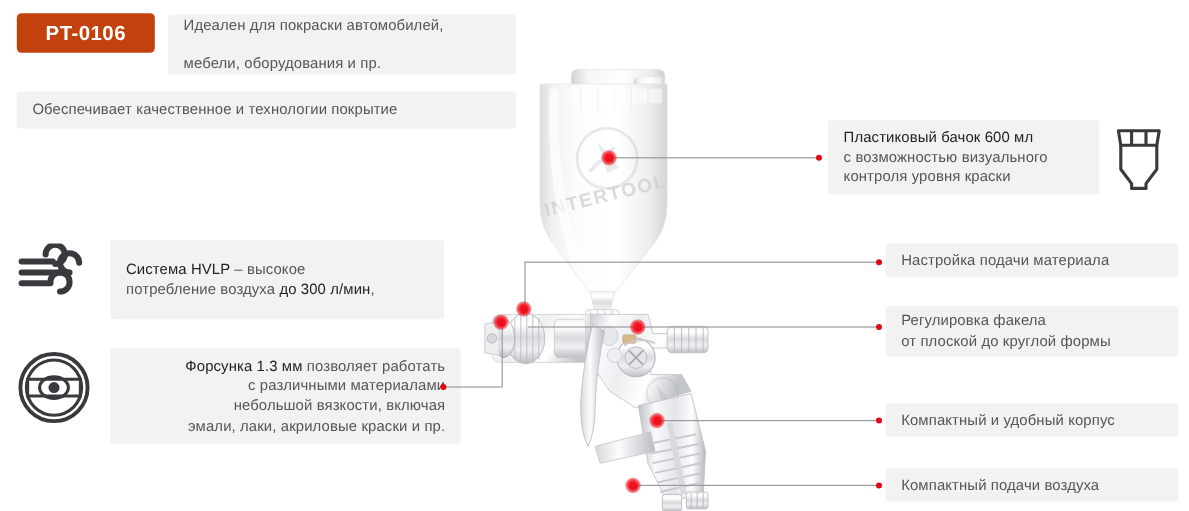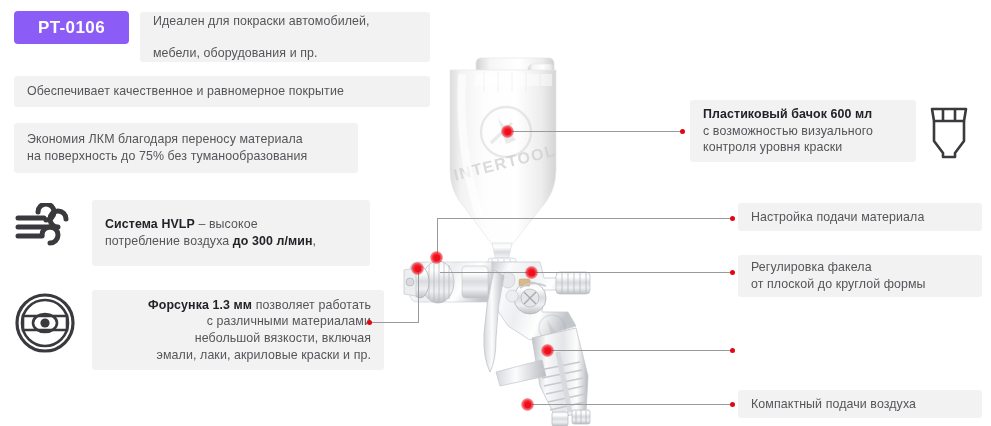--- a/index.html
+++ b/index.html
@@ -14,26 +14,26 @@
   
   .chip{
     position:absolute;
     background:#f2f2f2;
     border-radius:3px;
     display:flex; flex-direction:column; justify-content:center;
     font-size:12.4px; line-height:16.6px; color:#55555a;
     letter-spacing:.1px;
   }
   .chip.pad{ padding:9px 13px; }
-  .chip b, .chip .b{ color:#222228; font-weight:bold; }
+  .chip b, .chip .b{ color:#222228; font-weight:normal; }
 
   
   .badge{
     position:absolute; left:14px; top:11px; width:115px; height:33px;
-    background:#8b5cf6; border-radius:4px;
+    background:#c2410c; border-radius:4px;
     display:flex; align-items:center; justify-content:center;
     color:#fff; font-size:17px; font-weight:bold; letter-spacing:.4px;
   }
 
   
   .icon{ position:absolute; display:block; }
 
   
   .lead{ position:absolute; background:#9a9a9e; }
   .lead.h{ height:1px; }
@@ -228,27 +228,23 @@
   <div class="badge">
     <span>PT-0106</span>
   </div>
 
   <div class="chip pad" style="left:140px; top:12px; width:290px; height:50px;gap:15px;">
     <span>Идеален для покраски автомобилей,</span>
     <span>мебели, оборудования и пр.</span>
   </div>
 
   <div class="chip pad" style="left:14px; top:76px; width:416px; height:31px;">
-    <span>Обеспечивает качественное и равномерное покрытие</span>
-  </div>
-
-  <div class="chip pad" style="left:14px; top:123px; width:344px; height:50px;">
-    <span>Экономия ЛКМ благодаря переносу материала</span>
-    <span>на поверхность до 75% без туманообразования</span>
-  </div>
+    <span>Обеспечивает качественное и технологии покрытие</span>
+  </div>
+
 
   <div class="icon" style="left:14px; top:203px;">
     <svg width="62" height="48" viewBox="0 0 62 48">
       <g fill="none" stroke="#3a3a3e" stroke-width="5" stroke-linecap="round">
         <path d="M4,15 H30"></path>
         <path d="M4,24 H38"></path>
         <path d="M4,33 H28"></path>
         <path d="M30,15 a8,8 0 1 0 -8,-8" transform="translate(2,2)"></path>
         <path d="M44,24 a8,8 0 1 1 8,-8"></path>
         <path d="M28,33 a8,8 0 1 1 8,8" transform="translate(0,-1)"></path>
@@ -313,20 +309,23 @@
   <div class="chip pad" style="left:738px; top:255px; width:244px; height:42px;">
     <span>Регулировка факела</span>
     <span>от плоской до круглой формы</span>
   </div>
 
   <div class="lead h" style="left:548px; top:350px; width:184px;"></div>
   <div class="dot-prod" style="left:541px; top:344px;">
       <i></i>
     </div>
   <div class="dot-end" style="left:730px; top:348px;"></div>
+  <div class="chip pad" style="left:738px; top:336px; width:244px; height:28px;">
+    <span>Компактный и удобный корпус</span>
+  </div>
 
   <div class="lead h" style="left:528px; top:404px; width:204px;"></div>
   <div class="dot-prod" style="left:521px; top:398px;">
       <i></i>
     </div>
   <div class="dot-end" style="left:730px; top:402px;"></div>
   <div class="chip pad" style="left:738px; top:390px; width:244px; height:28px;">
     <span>Компактный подачи воздуха</span>
   </div>
 

